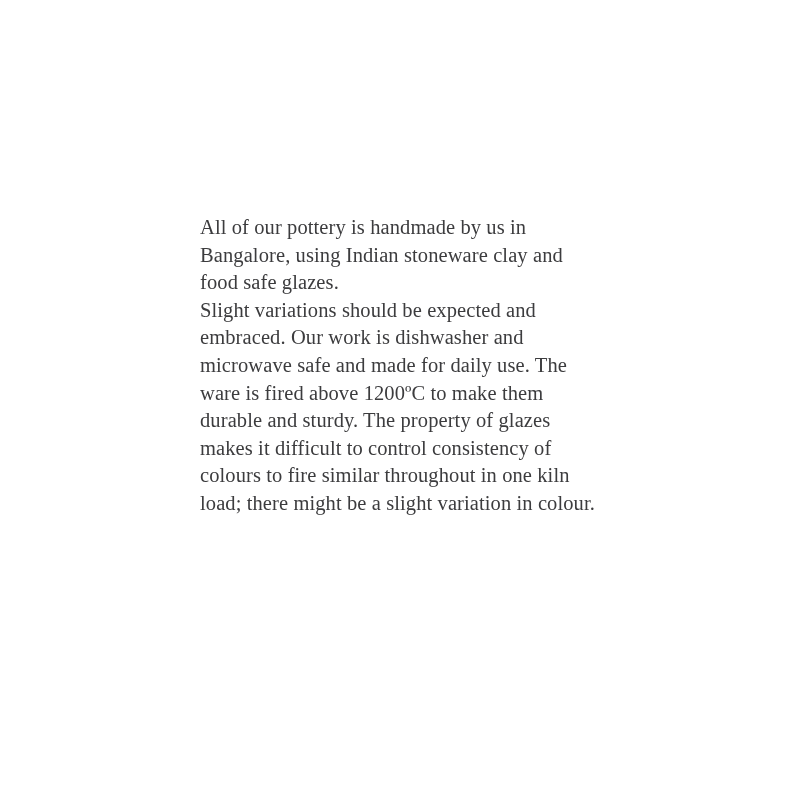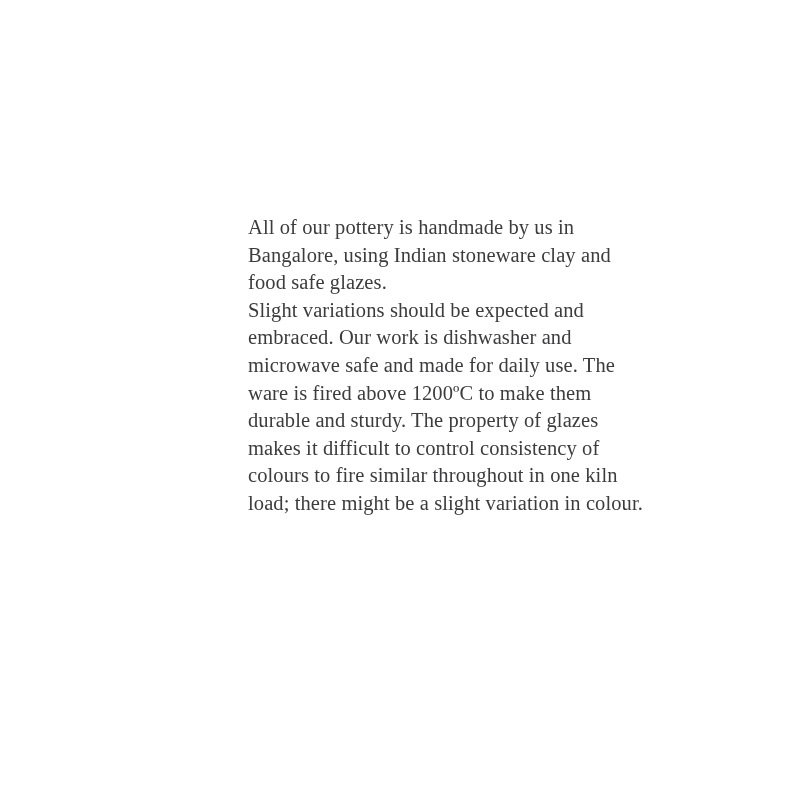--- a/index.html
+++ b/index.html
@@ -18,21 +18,20 @@
     position: relative;
     width: 800px;
     height: 800px;
     background: #ffffff;
   }
   .text-block {
     position: absolute;
     left: 200px;
     top: 214px;
     width: 404px;
-    margin-left: 48px;
   }
   .para {
     margin: 0;
     font-size: 20.5px;
     line-height: 27.6px;
     color: #3c3c3e;
     letter-spacing: 0.1px;
     text-align: left;
     font-weight: 400;
   }

